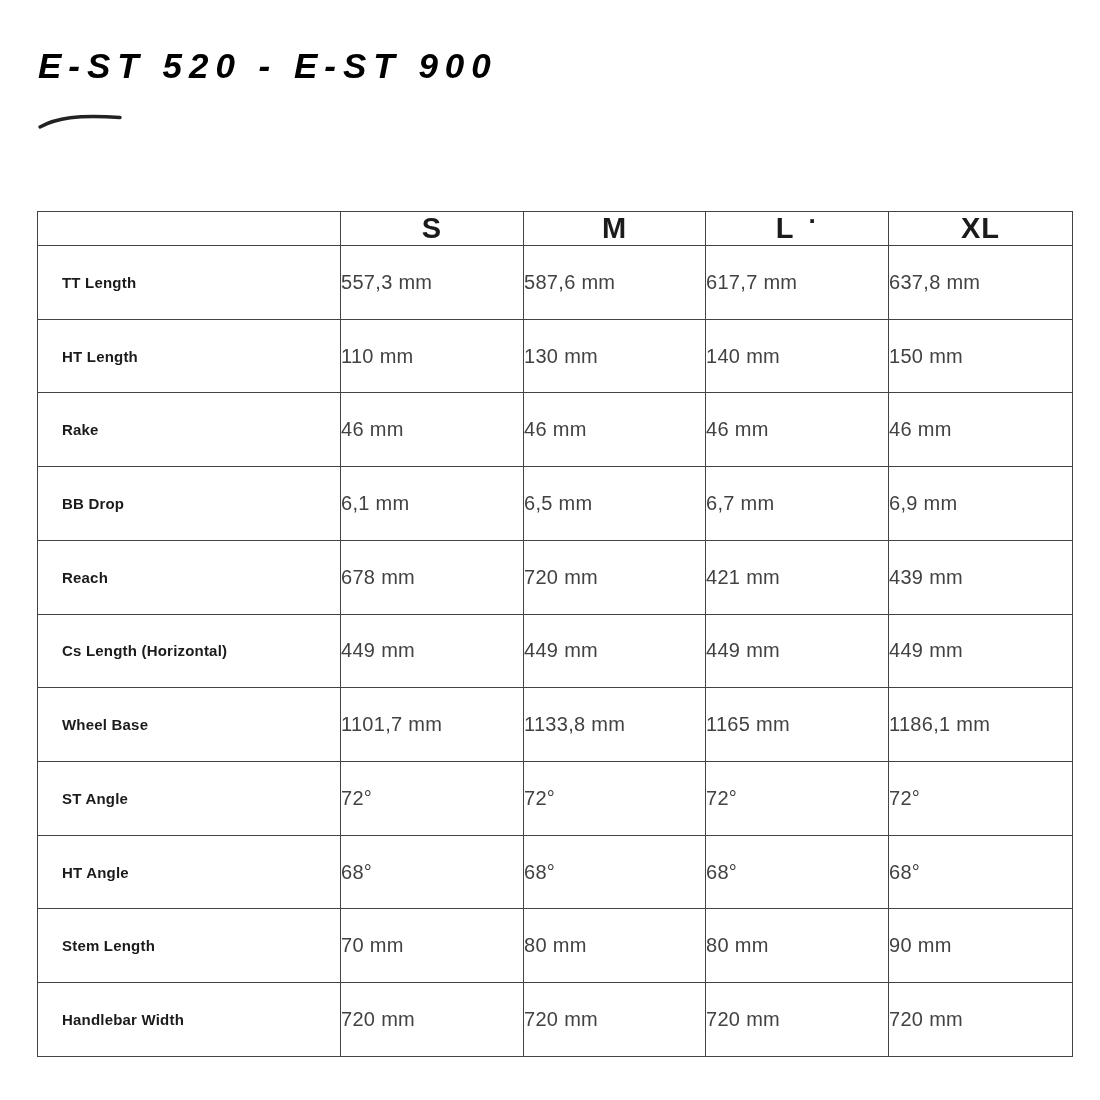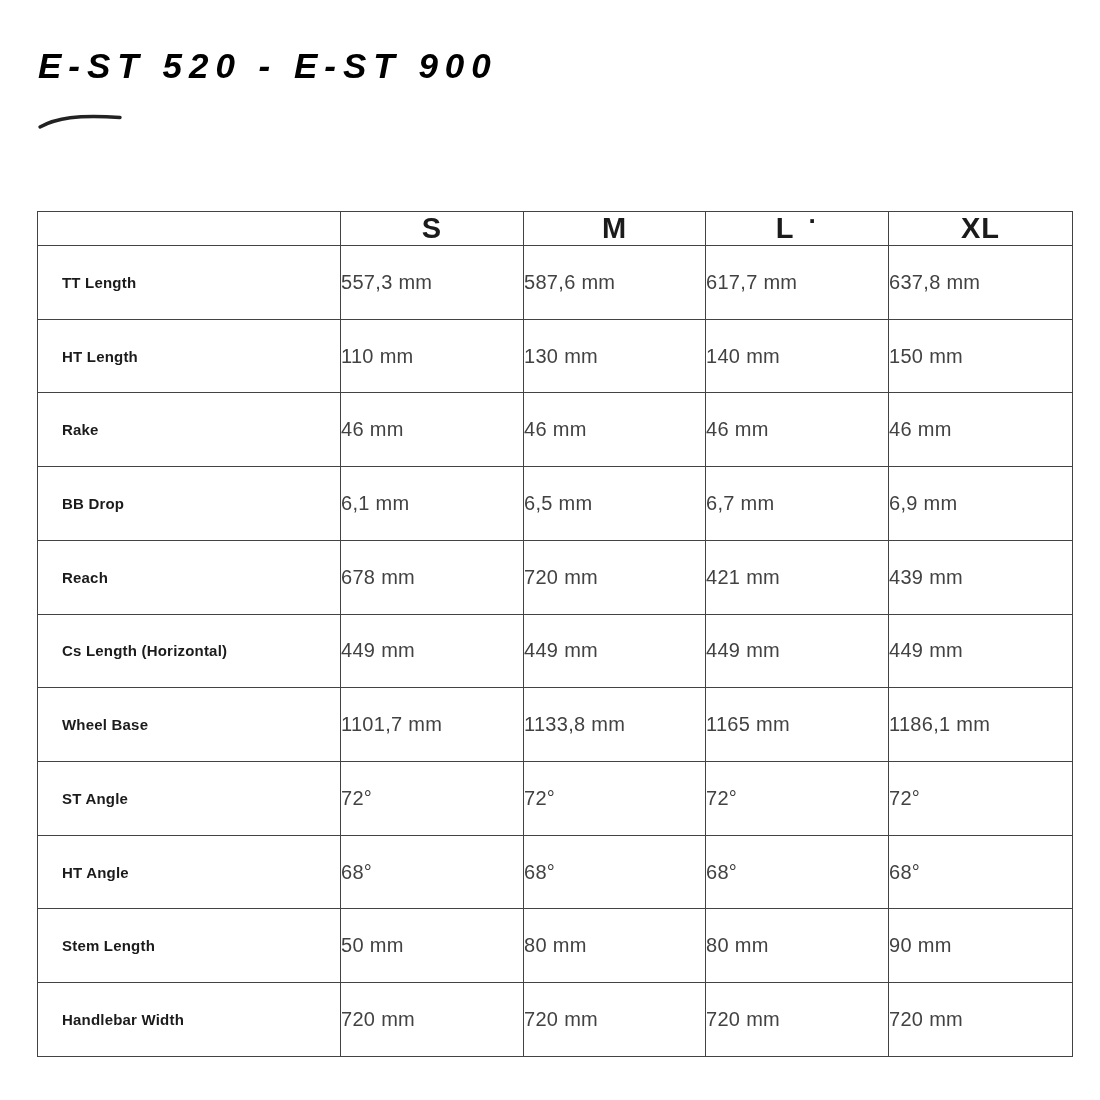--- a/index.html
+++ b/index.html
@@ -164,21 +164,21 @@
       </tr>
       <tr>
         <td class="label-cell">HT Angle</td>
         <td class="value-cell">68°</td>
         <td class="value-cell">68°</td>
         <td class="value-cell">68°</td>
         <td class="value-cell">68°</td>
       </tr>
       <tr>
         <td class="label-cell">Stem Length</td>
-        <td class="value-cell">50 mm</td>
+        <td class="value-cell">70 mm</td>
         <td class="value-cell">80 mm</td>
         <td class="value-cell">80 mm</td>
         <td class="value-cell">90 mm</td>
       </tr>
       <tr>
         <td class="label-cell">Handlebar Width</td>
         <td class="value-cell">720 mm</td>
         <td class="value-cell">720 mm</td>
         <td class="value-cell">720 mm</td>
         <td class="value-cell">720 mm</td>

